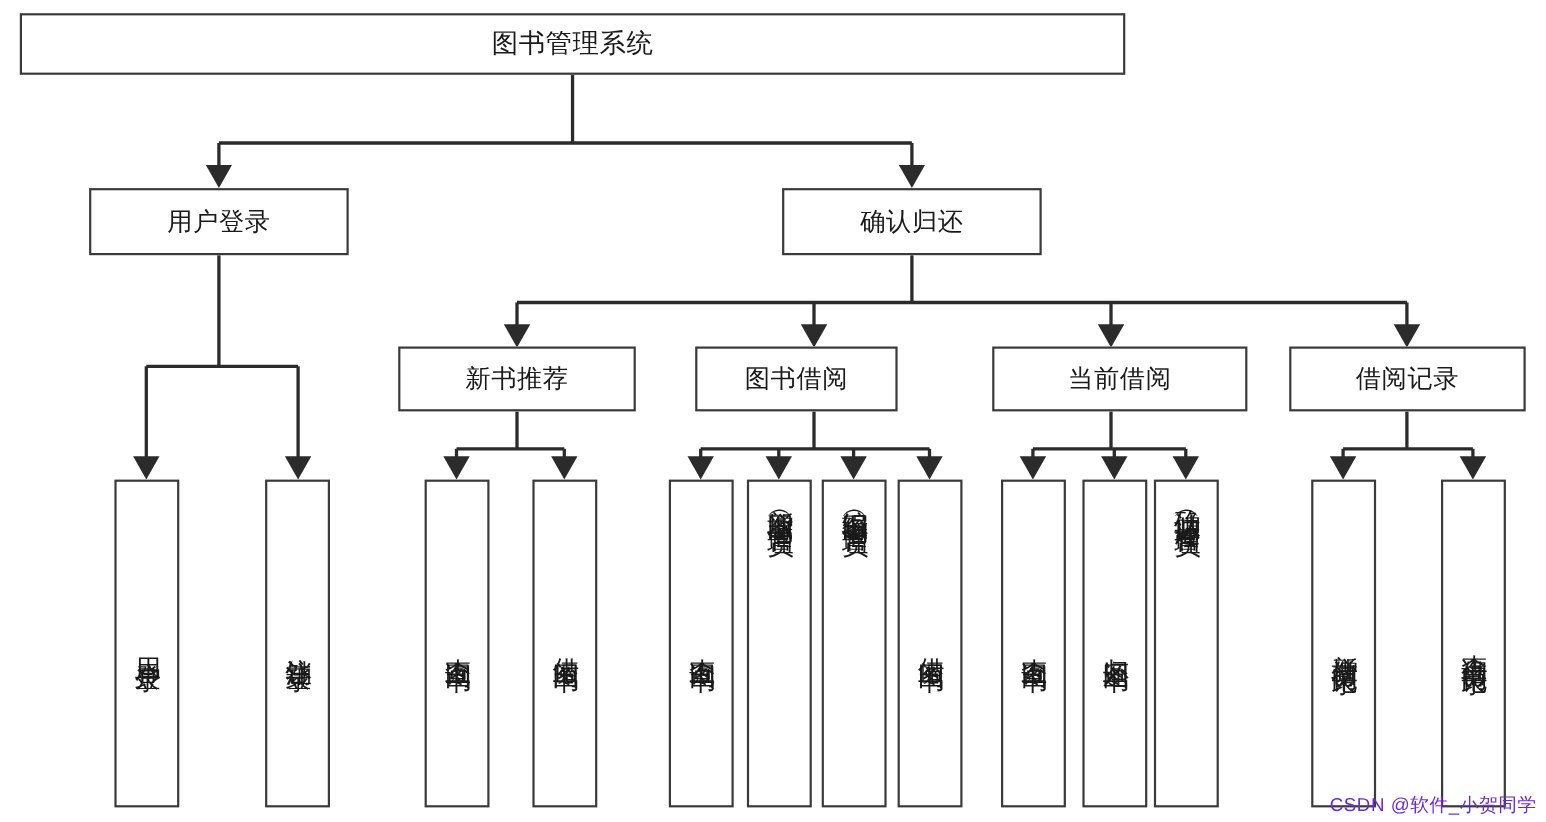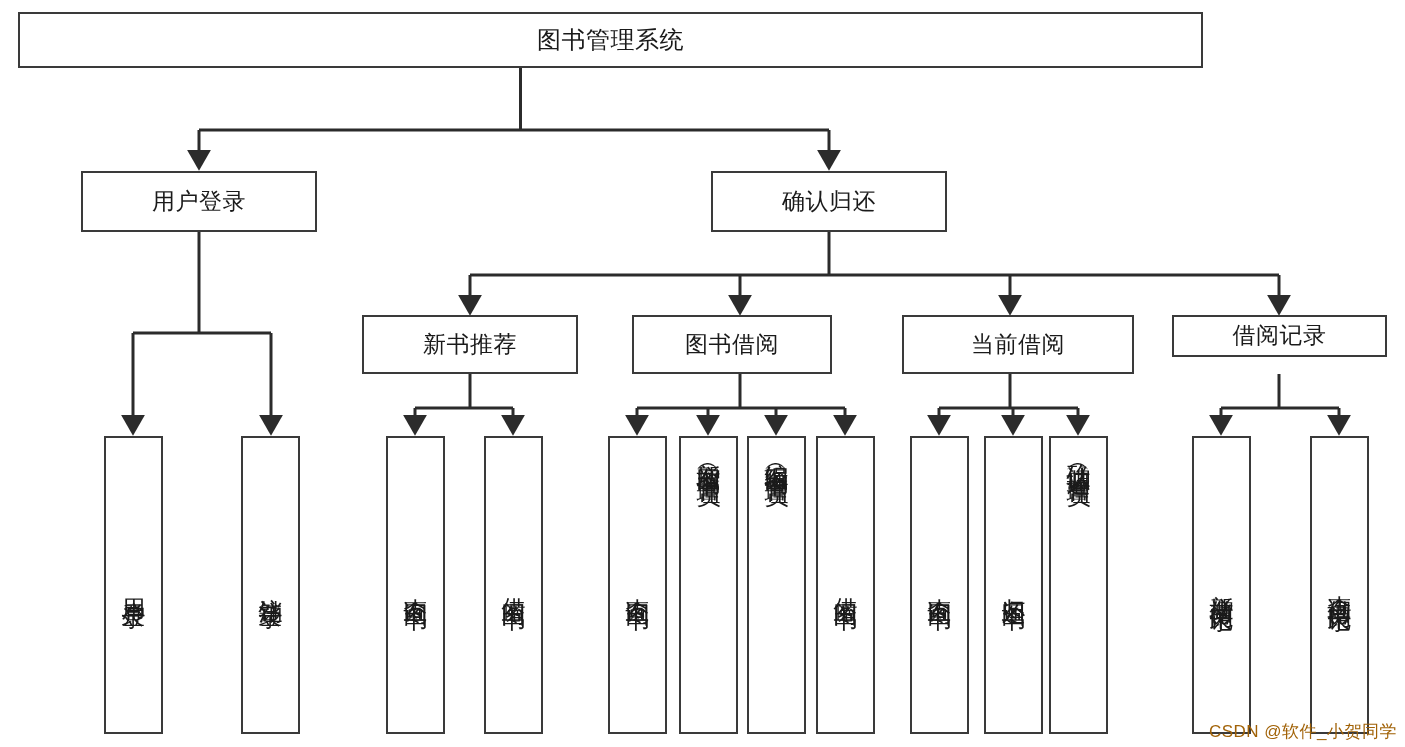--- a/index.html
+++ b/index.html
@@ -66,21 +66,21 @@
   }
   .node.leaf.centered {
     align-items: center;
     padding-top: 0;
   }
   #watermark {
     position: absolute;
     right: 8px;
     bottom: 4px;
     font-size: 17px;
-    color: #a16207;
+    color: #6d28d9;
     letter-spacing: 0.5px;
     white-space: nowrap;
     user-select: none;
     margin-left: 44px;
   }
 </style>
 </head>
 <body>
 
 <div id="diagram-root">
@@ -130,41 +130,41 @@
       <path d="M1013,408 L1013,425" marker-end="url(#arrowhead)"></path>
       <path d="M1078,408 L1078,425" marker-end="url(#arrowhead)"></path>
 
       <path d="M1279,374 L1279,408"></path>
       <path d="M1221,408 L1339,408"></path>
       <path d="M1221,408 L1221,425" marker-end="url(#arrowhead)"></path>
       <path d="M1339,408 L1339,425" marker-end="url(#arrowhead)"></path>
     </g>
   </svg>
 
-  <div class="node root horizontal" style="left:18px; top:12px; width:1185px; height:56px;">
+  <div class="node root horizontal" style="left:18px; top:12px; width:1005px; height:56px;">
     <span class="node-label">图书管理系统</span>
   </div>
 
   <div class="node horizontal" style="left:81px; top:171px; width:236px; height:61px;">
     <span class="node-label">用户登录</span>
   </div>
   <div class="node horizontal" style="left:711px; top:171px; width:236px; height:61px;">
     <span class="node-label">确认归还</span>
   </div>
 
   <div class="node horizontal" style="left:362px; top:315px; width:216px; height:59px;">
     <span class="node-label">新书推荐</span>
   </div>
-  <div class="node horizontal" style="left:632px; top:315px; width:200px; height:59px;">
+  <div class="node horizontal" style="left:632px; top:315px; width:184px; height:59px;">
     <span class="node-label">图书借阅</span>
   </div>
   <div class="node horizontal" style="left:902px; top:315px; width:232px; height:59px;">
     <span class="node-label">当前借阅</span>
   </div>
-  <div class="node horizontal" style="left:1172px; top:315px; width:215px; height:42px;">
+  <div class="node horizontal" style="left:1172px; top:315px; width:215px; height:59px;">
     <span class="node-label">借阅记录</span>
   </div>
 
   <div class="node leaf centered" style="left:104px; top:436px; width:59px; height:298px;">
     <span class="node-label">用户登录</span>
   </div>
   <div class="node leaf centered" style="left:241px; top:436px; width:59px; height:298px;">
     <span class="node-label">注销登录</span>
   </div>
   <div class="node leaf centered" style="left:386px; top:436px; width:59px; height:298px;">

